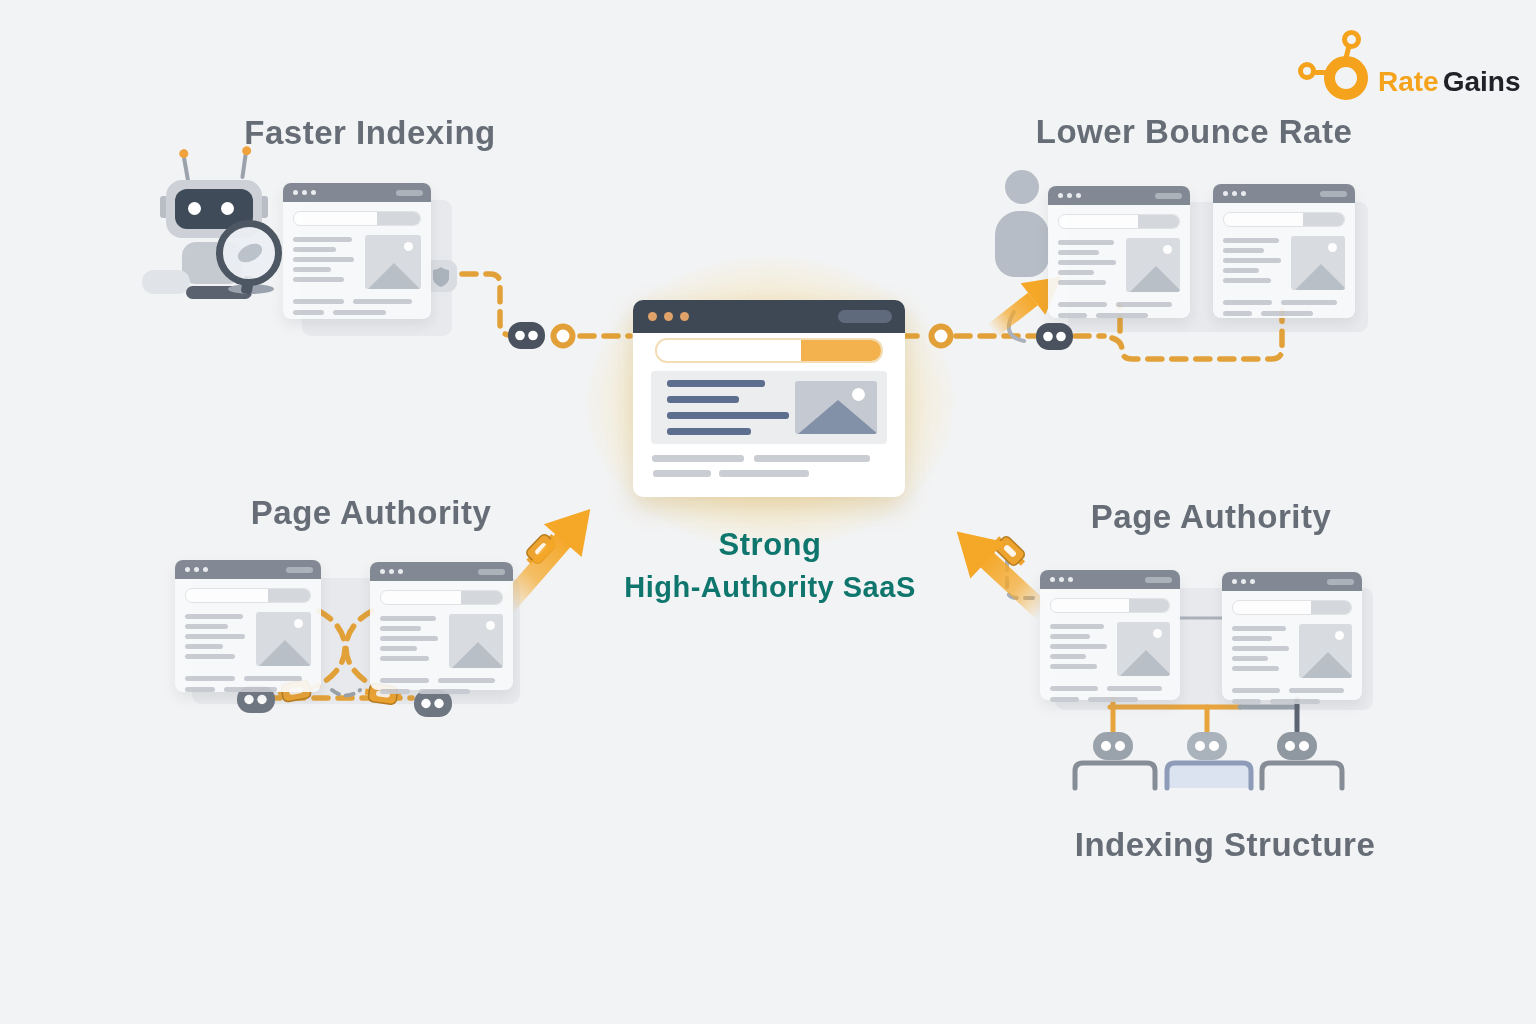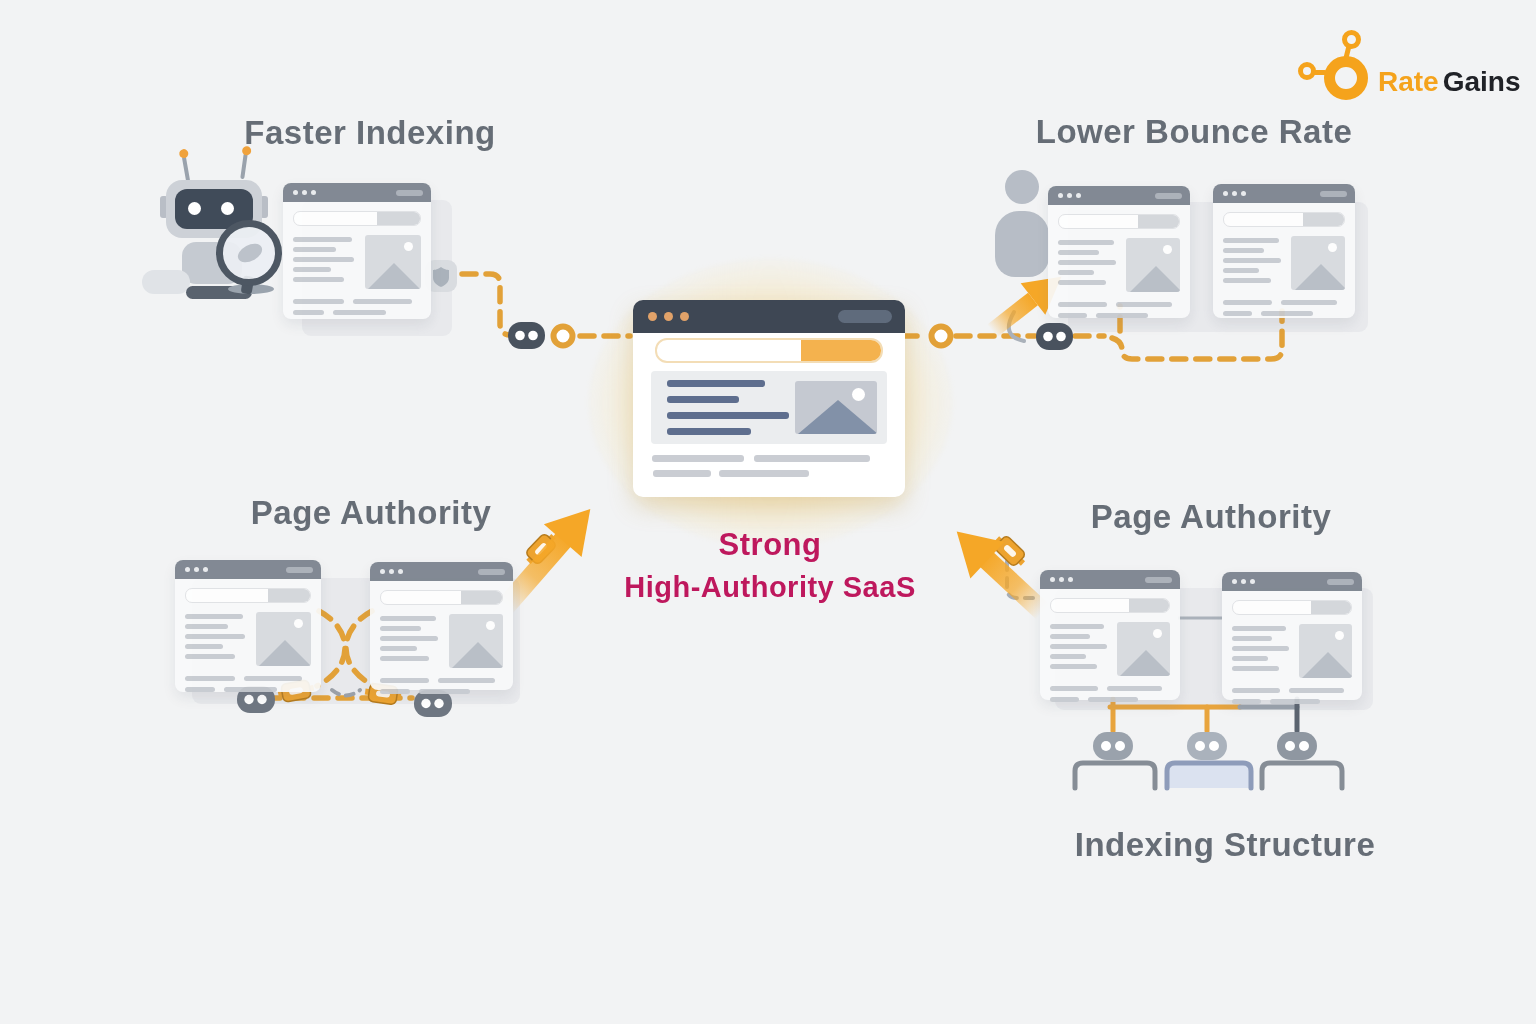--- a/index.html
+++ b/index.html
@@ -4,21 +4,21 @@
 <style>
   html,body{margin:0;padding:0;background:#e8e9eb;}
   .canvas{position:relative;width:1536px;height:1024px;background:#f2f3f4;overflow:hidden;
           font-family:"Liberation Sans", sans-serif;}
   .abs{position:absolute;}
 
   
   .heading{position:absolute;transform:translate(-50%,-50%);font-weight:bold;color:#666d76;
            letter-spacing:.5px;white-space:nowrap;}
   .h-corner{font-size:33px;}
-  .h-central{color:#be185d;text-align:center;line-height:43px;}
+  .h-central{color:#0f766e;text-align:center;line-height:43px;}
   .h-central .l1{font-size:31px;display:block;}
   .h-central .l2{font-size:29px;display:block;}
 
   
   .logo{position:absolute;left:1296px;top:30px;width:230px;height:70px;}
   .logo-icon{position:absolute;left:0;top:0;width:76px;height:70px;}
   .ring-big{position:absolute;left:28px;top:26px;width:22px;height:22px;border:11px solid #f5a31c;border-radius:50%;}
   .ring-top{position:absolute;left:46px;top:0px;width:9px;height:9px;border:5px solid #f5a31c;border-radius:50%;}
   .ring-left{position:absolute;left:2px;top:32px;width:8px;height:8px;border:5px solid #f5a31c;border-radius:50%;}
   .stem-top{position:absolute;left:49px;top:14px;width:5px;height:16px;background:#f5a31c;transform:rotate(14deg);border-radius:3px;}

